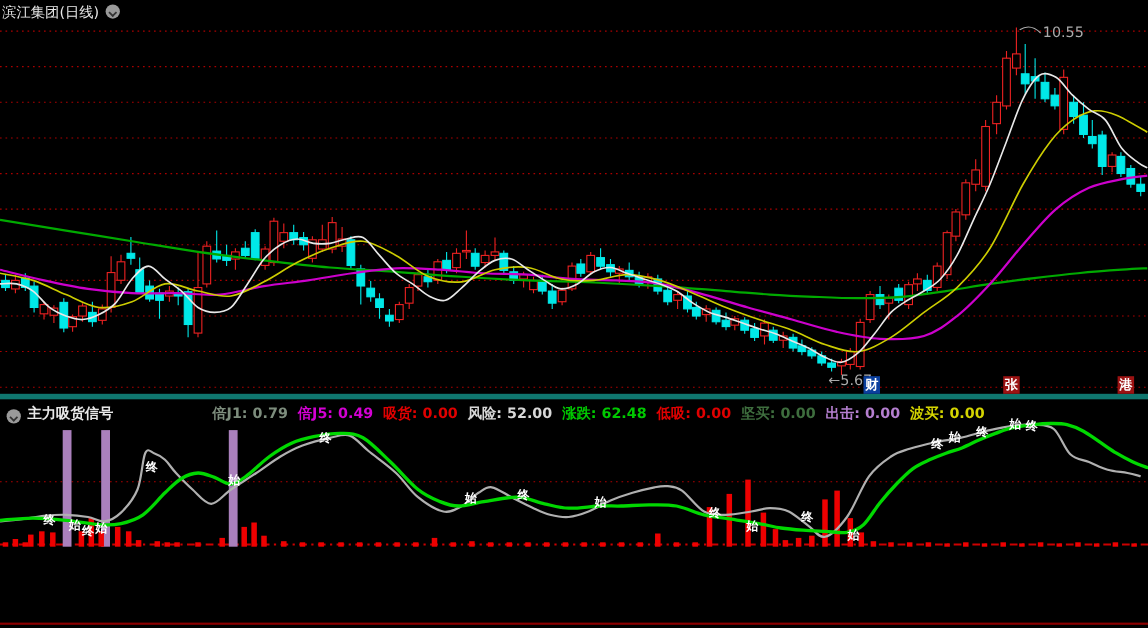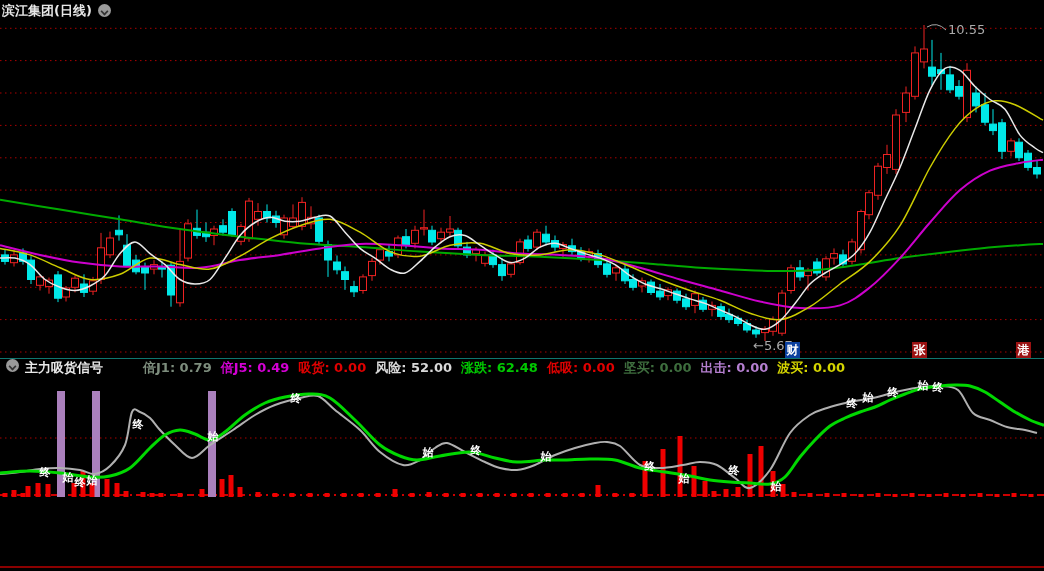--- a/index.html
+++ b/index.html
@@ -1,31 +1,31 @@
 <!DOCTYPE html>
 <html><head>
 <meta charset="utf-8">
 <style>
   html,body{margin:0;padding:0;background:#000;}
   #app{position:relative;width:1044px;height:571px;background:#000;overflow:hidden;
        font-family:"DejaVu Sans",sans-serif;}
   .topbar{position:absolute;left:0;top:0;width:1044px;height:21px;display:flex;
-          align-items:center;font-size:13px;font-weight:bold;white-space:nowrap;}
+          align-items:center;font-size:13px;font-weight:normal;white-space:nowrap;}
   .topbar .title{color:#e8e8e8;margin-left:2px;}
   .cicon{display:inline-block;width:13px;height:13px;border-radius:50%;background:#9a9a9a;
          margin:0 6px;position:relative;flex:0 0 auto;}
   .cicon::after{content:"";position:absolute;left:3px;top:4px;width:5px;height:5px;
          border-right:2px solid #333;border-bottom:2px solid #333;transform:rotate(45deg) scale(.8);}
   .mafield{margin-right:9px;}
   .indbar{position:absolute;left:0;top:358px;width:1044px;height:22px;display:flex;
-          align-items:flex-start;font-size:13px;font-weight:bold;white-space:nowrap;
-          border-top:1px solid #0f766e;}
+          align-items:flex-end;font-size:13px;font-weight:bold;white-space:nowrap;
+          border-top:5px solid #0f766e;}
   .indbar .title{color:#e8e8e8;}
   .indfield{margin-right:9px;}
-  .indfield:first-of-type{margin-left:40px;}
+  .indfield:first-of-type{margin-left:90px;}
   svg{position:absolute;left:0;display:block;}
   #mainsvg{top:21px;}
   #indsvg{top:380px;}
   .marker{position:absolute;width:15px;height:16px;top:342px;color:#fff;font-size:12px;
           line-height:16px;text-align:center;font-weight:bold;z-index:5;cursor:pointer;}
   #bottomline{position:absolute;left:0;top:566px;width:1044px;height:2px;background:#8b0000;}
 </style>
 </head>
 <body>
 

